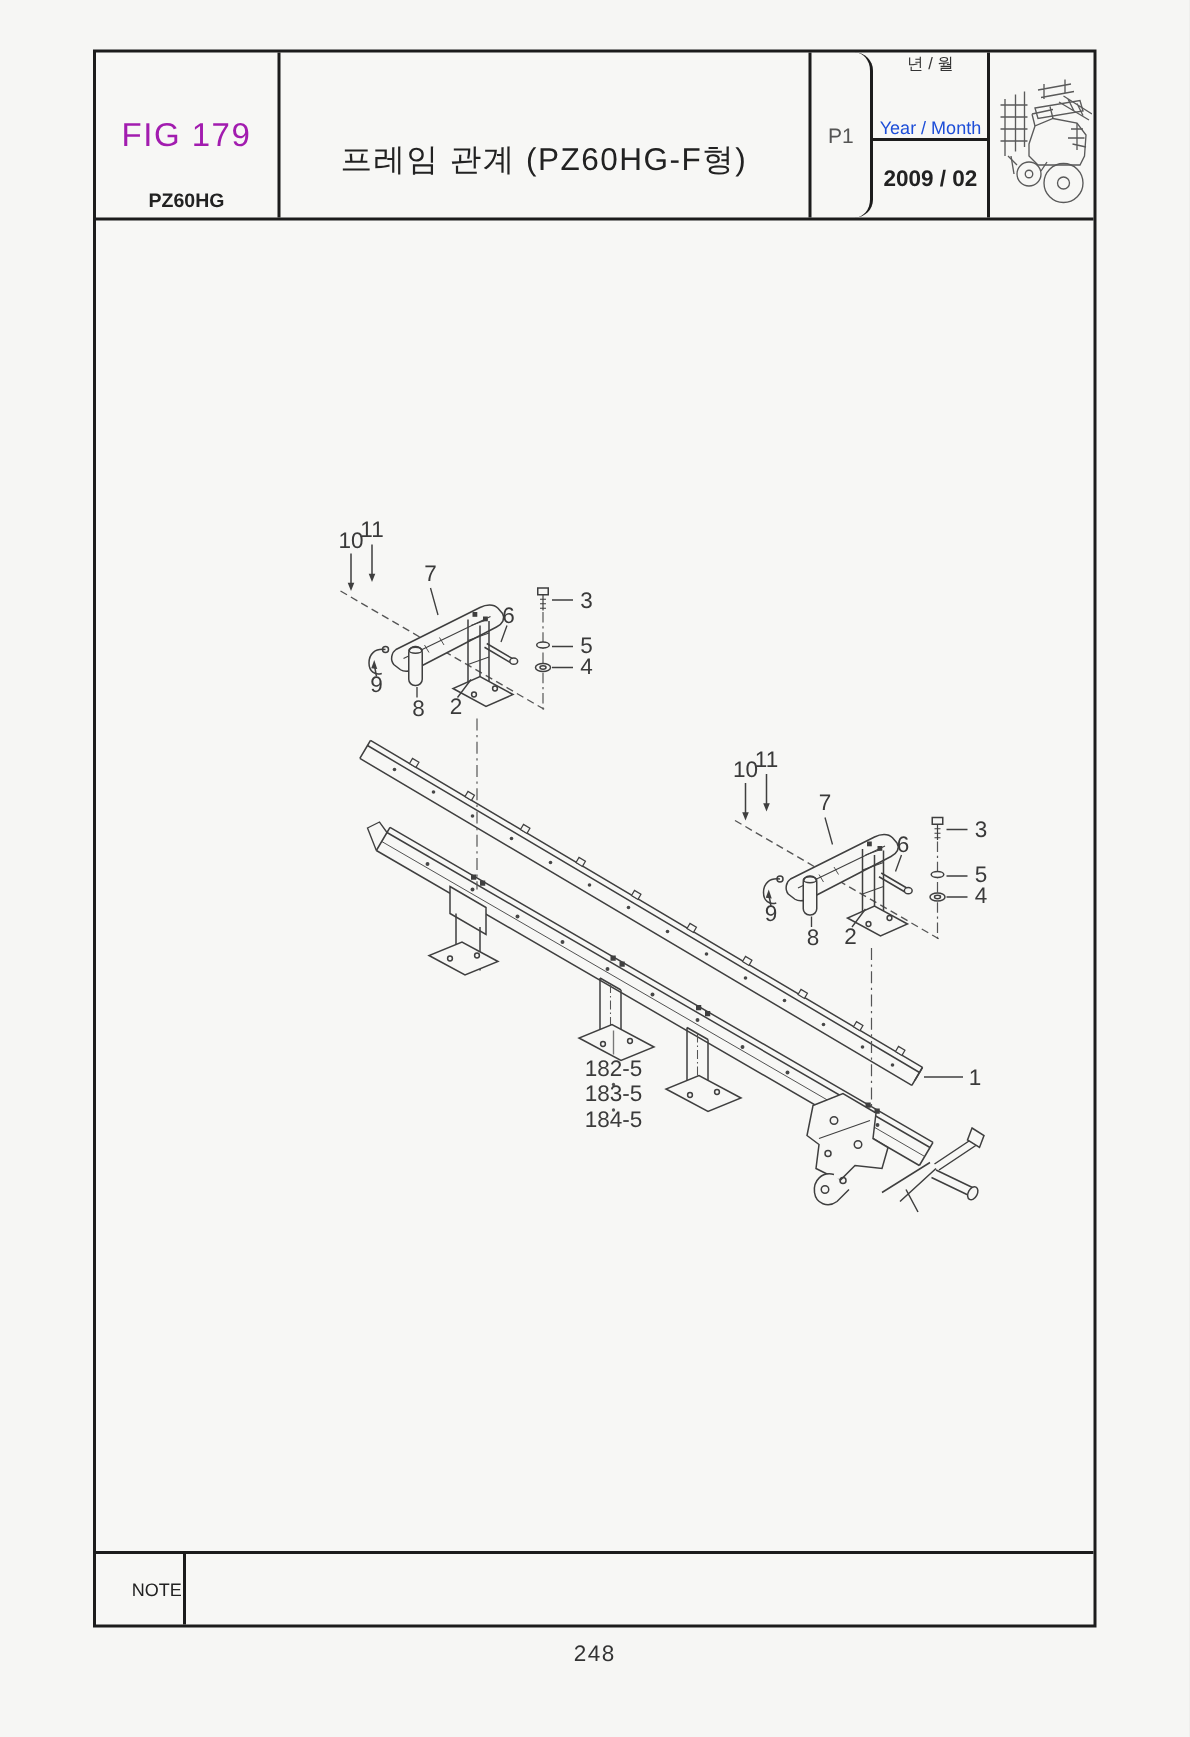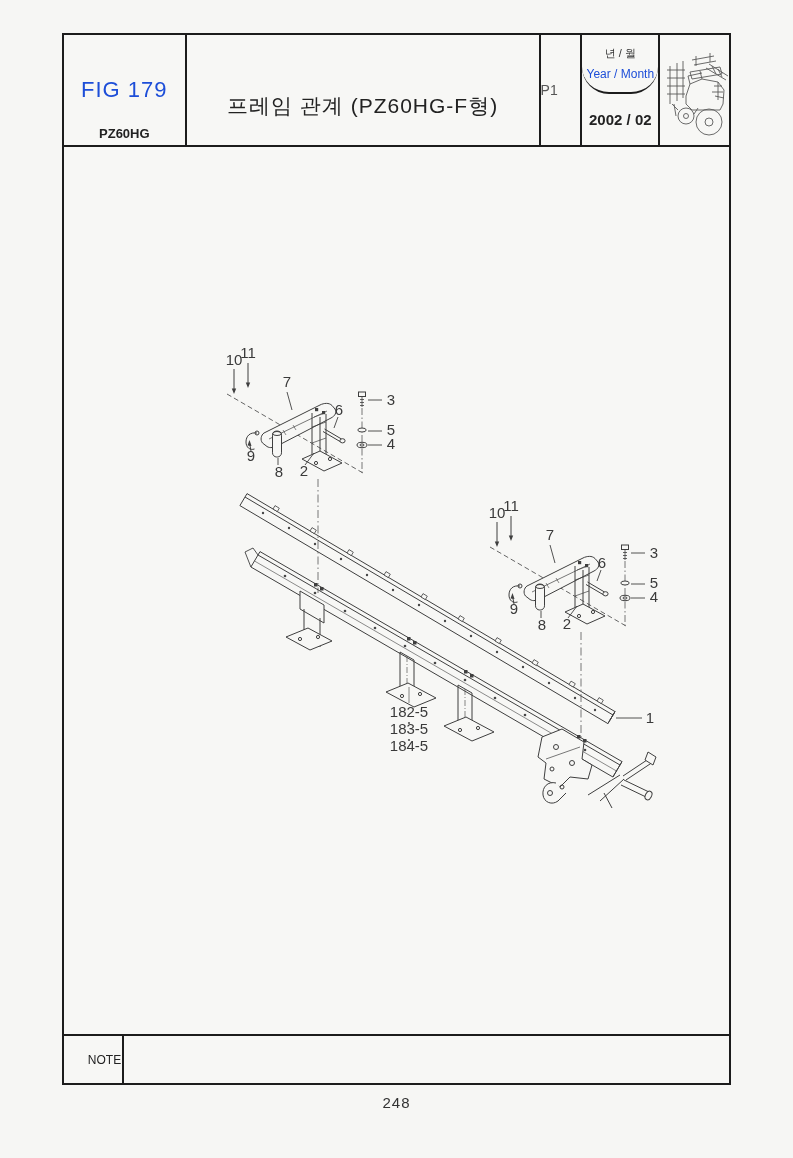--- a/index.html
+++ b/index.html
@@ -5,29 +5,29 @@
   html,body{margin:0;padding:0;background:#e9e9e7;}
   .page{position:relative;width:793px;height:1158px;background:#f6f6f4;
         font-family:"Liberation Sans", sans-serif;color:#2b2b2b;overflow:hidden;}
   .frame{position:absolute;left:62px;top:33px;width:669px;height:1052px;
          border:2px solid #1c1c1c;box-sizing:border-box;background:#f7f7f5;}
   
   .hdr{position:absolute;left:0;top:0;width:100%;height:112px;display:flex;
        border-bottom:2px solid #1c1c1c;box-sizing:border-box;}
   .hcell{box-sizing:border-box;border-right:2px solid #1c1c1c;position:relative;}
   .c-fig{width:123px;display:flex;flex-direction:column;align-items:center;justify-content:center;}
-  .fig-label{font-size:22px;letter-spacing:1px;color:#1d4ed8;}
+  .fig-label{font-size:22px;letter-spacing:1px;color:#a21caf;}
   .model{position:absolute;bottom:4px;left:0;right:0;text-align:center;
          font-size:13px;font-weight:bold;color:#222;}
   .c-title{width:355px;display:flex;align-items:center;justify-content:center;}
   .title{font-size:21px;color:#222;letter-spacing:1px;margin-top:32px;}
-  .c-p1{width:42px;display:flex;align-items:center;justify-content:flex-start;font-size:14px;color:#555;}
+  .c-p1{width:42px;display:flex;align-items:center;justify-content:center;font-size:14px;color:#555;border-radius:12px;}
   .c-date{width:78px;display:flex;flex-direction:column;}
   .date-top{height:59px;border-bottom:2px solid #1c1c1c;box-sizing:border-box;
-            display:flex;flex-direction:column;align-items:center;justify-content:center;gap:6px;border-radius:27px;}
+            display:flex;flex-direction:column;align-items:center;justify-content:space-between;gap:6px;}
   .ko{font-size:11px;color:#333;}
   .en{font-size:12px;color:#1d4ed8;}
   .date-bottom{flex:1;display:flex;align-items:center;justify-content:center;
                font-size:15px;font-weight:bold;color:#222;}
   .c-thumb{width:69px;border-right:none;display:flex;align-items:center;justify-content:center;}
   
   .draw{position:absolute;left:0;top:112px;width:665px;height:727px;}
   
   .noterow{position:absolute;left:0;bottom:0;width:100%;height:49px;border-top:2px solid #1c1c1c;
            box-sizing:border-box;display:flex;}
@@ -54,21 +54,21 @@
         <div class="title">프레임 관계 (PZ60HG-F형)</div>
       </div>
       <div class="hcell c-p1">
         <span>P1</span>
       </div>
       <div class="hcell c-date">
         <div class="date-top">
           <span class="ko">년 / 월</span>
           <span class="en">Year / Month</span>
         </div>
-        <div class="date-bottom">2002 / 02</div>
+        <div class="date-bottom">2009 / 02</div>
       </div>
       <div class="hcell c-thumb">
 
         <svg width="66" height="104" viewBox="0 0 66 104">
           <g fill="none" stroke="#5a5a5a" stroke-width="0.9">
 
             <path d="M8,28 V66 M15,25 V63 M21,23 V60"></path>
             <path d="M5,32 H23 M5,40 H23 M5,48 H23 M5,56 H23"></path>
             <path d="M12,66 L14,78"></path>
 

